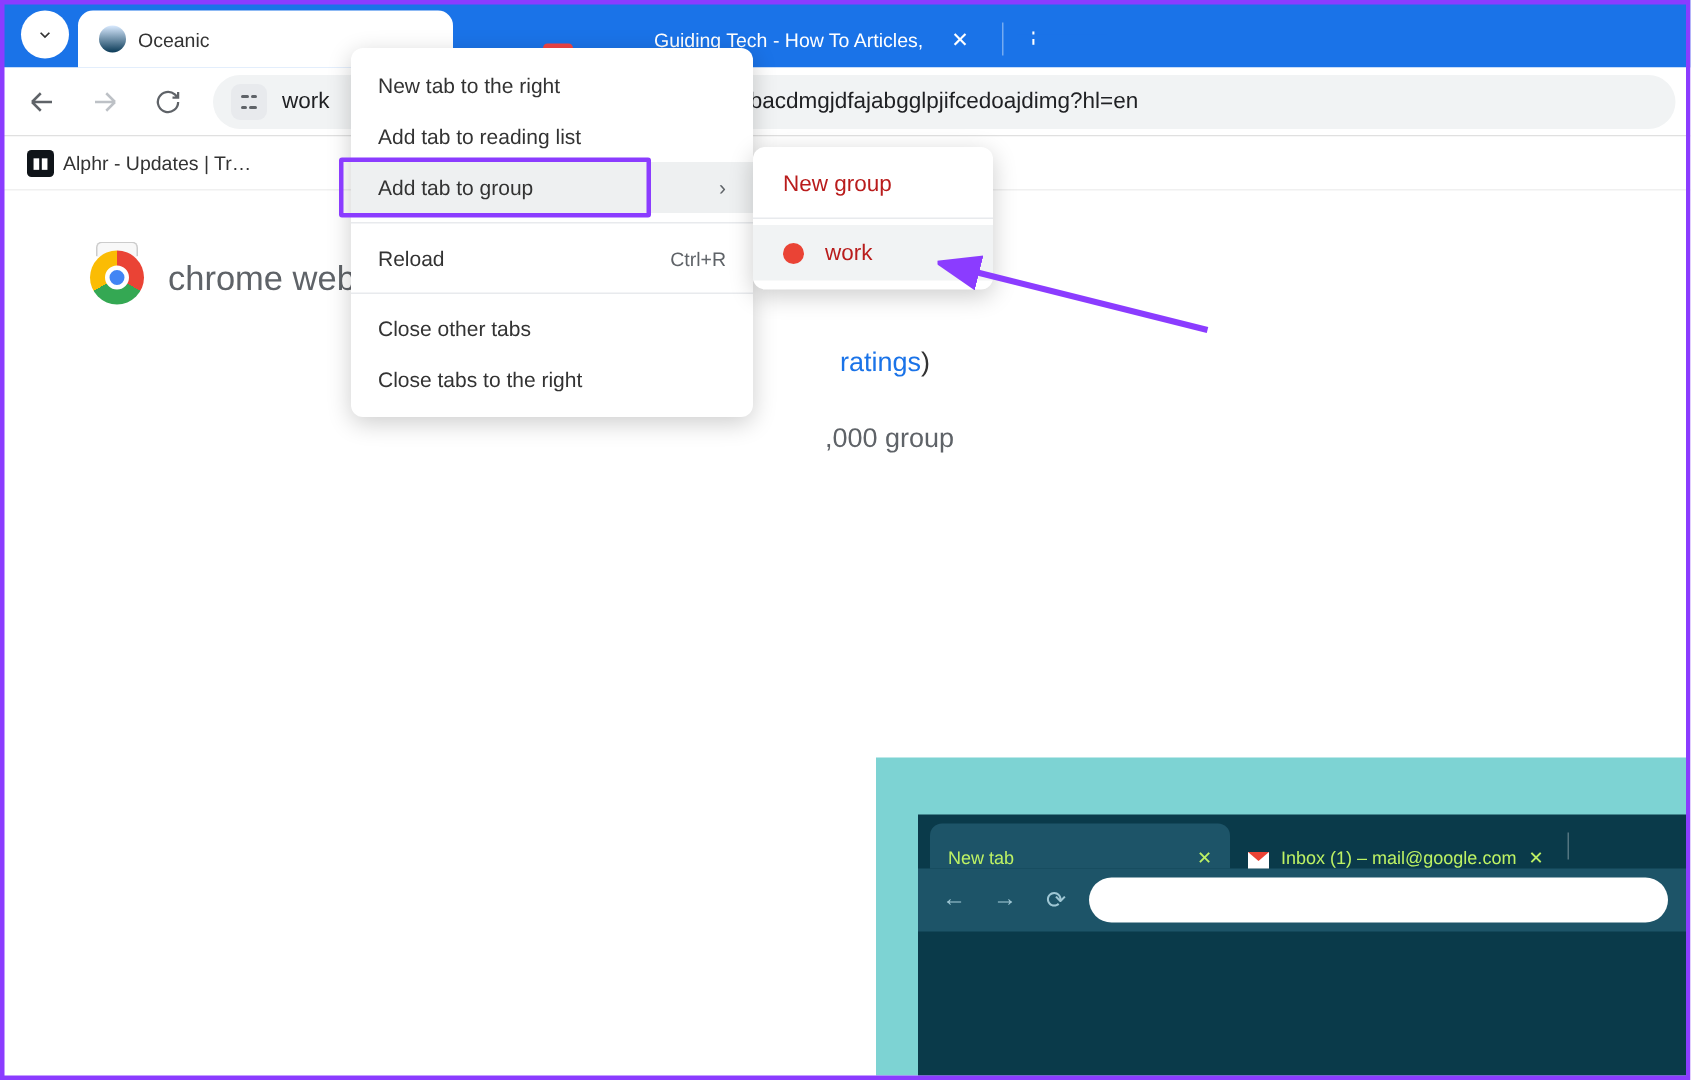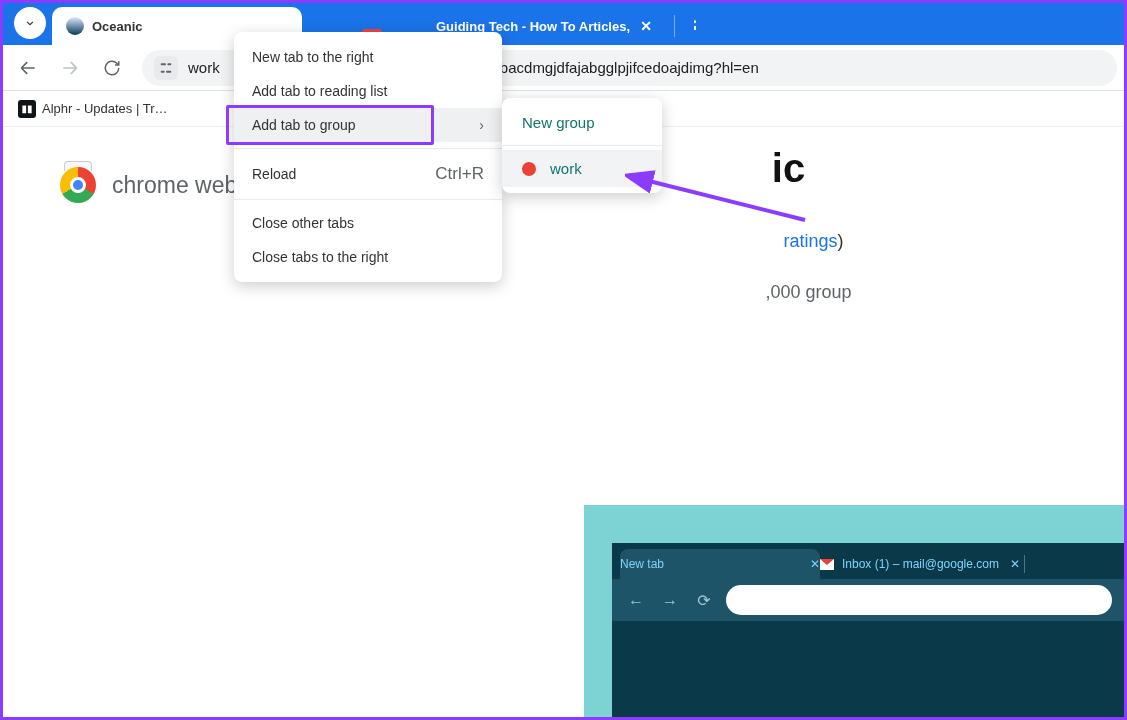--- a/index.html
+++ b/index.html
@@ -2,21 +2,21 @@
 <html><head>
 <meta charset="utf-8">
 <style>
 * { margin: 0; padding: 0; box-sizing: border-box; }
 body { font-family: 'Segoe UI', Arial, sans-serif; width: 1127px; height: 720px; overflow: hidden; position: relative; background: #fff; }
 
 
 .frame { position: absolute; inset: 0; border: 3px solid #8b3cff; pointer-events: none; z-index: 100; }
 
 
-.tabstrip { background: #1a73e8; height: 45px; display: flex; align-items: flex-end; padding: 0 8px; gap: 0; font-weight: bold; }
+.tabstrip { background: #1a73e8; height: 45px; display: flex; align-items: flex-end; padding: 0 8px; gap: 0; }
 .profile-btn { width: 32px; height: 32px; background: #fff; border-radius: 50%; margin: 0 6px 6px 6px; display: flex; align-items: center; justify-content: center; cursor: pointer; }
 .profile-btn svg { width: 14px; height: 14px; }
 .tab { height: 38px; background: #fff; border-radius: 10px 10px 0 0; display: flex; align-items: center; padding: 0 14px; gap: 8px; min-width: 250px; font-size: 13px; color: #333; position: relative; }
 .tab.inactive { background: transparent; color: #fff; min-width: 240px; }
 .tab-badge { width: 20px; height: 16px; background: #ef4444; border-radius: 3px; }
 .tab-favicon { width: 18px; height: 18px; border-radius: 50%; background: linear-gradient(180deg, #d9eaff 0%, #0a3a57 100%); }
 .tab-close { width: 16px; height: 16px; display: flex; align-items: center; justify-content: center; border-radius: 50%; cursor: pointer; margin-left: auto; font-size: 14px; }
 .tab.inactive .tab-close { color: #fff; }
 .tab-sep { width: 1px; height: 22px; background: rgba(255,255,255,0.4); margin: 0 6px 8px 6px; }
 .newtab-btn { width: 28px; height: 28px; display: flex; align-items: center; justify-content: center; color: #fff; font-size: 18px; cursor: pointer; margin-bottom: 6px; }
@@ -35,52 +35,52 @@
 .bookmark-icon { width: 18px; height: 18px; background: #0f1419; border-radius: 3px; display: flex; align-items: center; justify-content: center; color: #fff; font-size: 10px; }
 
 
 .page { padding: 40px 60px; position: relative; }
 .cws-header { display: flex; align-items: center; gap: 16px; }
 .cws-logo { width: 36px; height: 36px; position: relative; }
 .cws-logo-tab { position: absolute; top: -6px; left: 4px; width: 28px; height: 10px; background: #f8f8f8; border: 1px solid #ccc; border-bottom: none; border-radius: 4px 4px 0 0; }
 .cws-logo-circle { width: 36px; height: 36px; border-radius: 50%; background: conic-gradient(#ea4335 0deg 120deg, #34a853 120deg 240deg, #fbbc04 240deg 360deg); position: relative; display: flex; align-items: center; justify-content: center; }
 .cws-logo-inner { width: 16px; height: 16px; background: #4285f4; border: 3px solid #fff; border-radius: 50%; }
 .cws-title { font-size: 23px; color: #5f6368; }
-.page-body { margin-top: 60px; text-align: center; }
+.page-body { margin-top: 60px; }
 .ext-title-partial { font-size: 40px; font-weight: 700; color: #111; margin-bottom: 40px; margin-left: 450px; }
 .ratings-line { font-size: 18px; margin-left: 500px; }
 .ratings-link { color: #1a73e8; }
 .ratings-paren { color: #333; }
 .users-line { font-size: 18px; color: #5f6368; margin-left: 490px; margin-top: 30px; }
 .divider { width: 60px; height: 3px; background: #1a73e8; margin-left: 618px; margin-top: -180px; margin-bottom: 120px; }
 
 
 .ctx-menu { position: absolute; top: 32px; left: 234px; width: 268px; background: #fff; border-radius: 8px; box-shadow: 0 4px 16px rgba(0,0,0,0.2); padding: 8px 0; z-index: 20; font-size: 14px; color: #333; }
 .ctx-item { padding: 9px 18px; display: flex; align-items: center; justify-content: space-between; cursor: pointer; }
 .ctx-item.highlighted { background: #eef0f1; }
-.ctx-shortcut { color: #5f6368; font-size: 17px; }
+.ctx-shortcut { color: #5f6368; font-size: 13px; }
 .ctx-chevron { color: #5f6368; }
 .ctx-sep { height: 1px; background: #e8eaed; margin: 6px 0; }
 .ctx-highlight-box { position: absolute; border: 3px solid #8b3cff; border-radius: 2px; pointer-events: none; }
 
 
-.submenu { position: absolute; top: 98px; left: 502px; width: 160px; background: #fff; border-radius: 8px; box-shadow: 0 4px 16px rgba(0,0,0,0.2); padding: 6px 0; z-index: 21; font-size: 15px; color: #0f766e; }
+.submenu { position: absolute; top: 98px; left: 502px; width: 160px; background: #fff; border-radius: 8px; box-shadow: 0 4px 16px rgba(0,0,0,0.2); padding: 6px 0; z-index: 21; font-size: 15px; color: #b91c1c; }
 .sub-item { padding: 10px 20px; display: flex; align-items: center; gap: 14px; cursor: pointer; }
 .sub-item.hover { background: #f1f3f4; }
 .sub-sep { height: 1px; background: #e8eaed; margin: 4px 0; }
 .group-dot { width: 14px; height: 14px; border-radius: 50%; }
 
 
 .arrow-anno { position: absolute; top: 160px; left: 625px; z-index: 25; pointer-events:none;}
 
 
 .preview { position: absolute; bottom: 3px; right: 3px; width: 540px; height: 212px; background: #7dd3d3; z-index: 15; }
 .preview-inner { position: absolute; top: 38px; left: 28px; right: 0; bottom: 0; background: #0a3a4a; }
 .preview-tabs { height: 36px; display: flex; align-items: flex-end; padding: 0 8px; gap: 0; }
-.ptab { height: 30px; border-radius: 8px 8px 0 0; display: flex; align-items: center; padding: 0 0; gap: 8px; font-size: 12px; color: #7dd3fc; min-width: 200px; }
+.ptab { height: 30px; border-radius: 8px 8px 0 0; display: flex; align-items: flex-end; padding: 0 12px; gap: 8px; font-size: 12px; color: #bef264; min-width: 200px; }
 .ptab.active { background: #1d5468; }
 .ptab-close { margin-left: auto; font-size: 12px; cursor: pointer; }
 .ptab-sep { width: 1px; height: 18px; background: rgba(255,255,255,0.3); margin: 0 4px 6px 4px; }
 .pgmail { width: 14px; height: 11px; background: #fff; position: relative; }
 .pgmail::after { content: ''; position: absolute; top: 0; left: 0; right: 0; border-left: 7px solid transparent; border-right: 7px solid transparent; border-top: 6px solid #ea4335; }
 .preview-toolbar { height: 42px; background: #1d5468; display: flex; align-items: center; padding: 0 12px; gap: 10px; }
 .pnav { color: #9fc7d4; width: 24px; display: flex; justify-content: center; cursor: pointer;}
 .paddr { flex: 1; height: 30px; background: #fff; border-radius: 15px; }
 
 </style>

